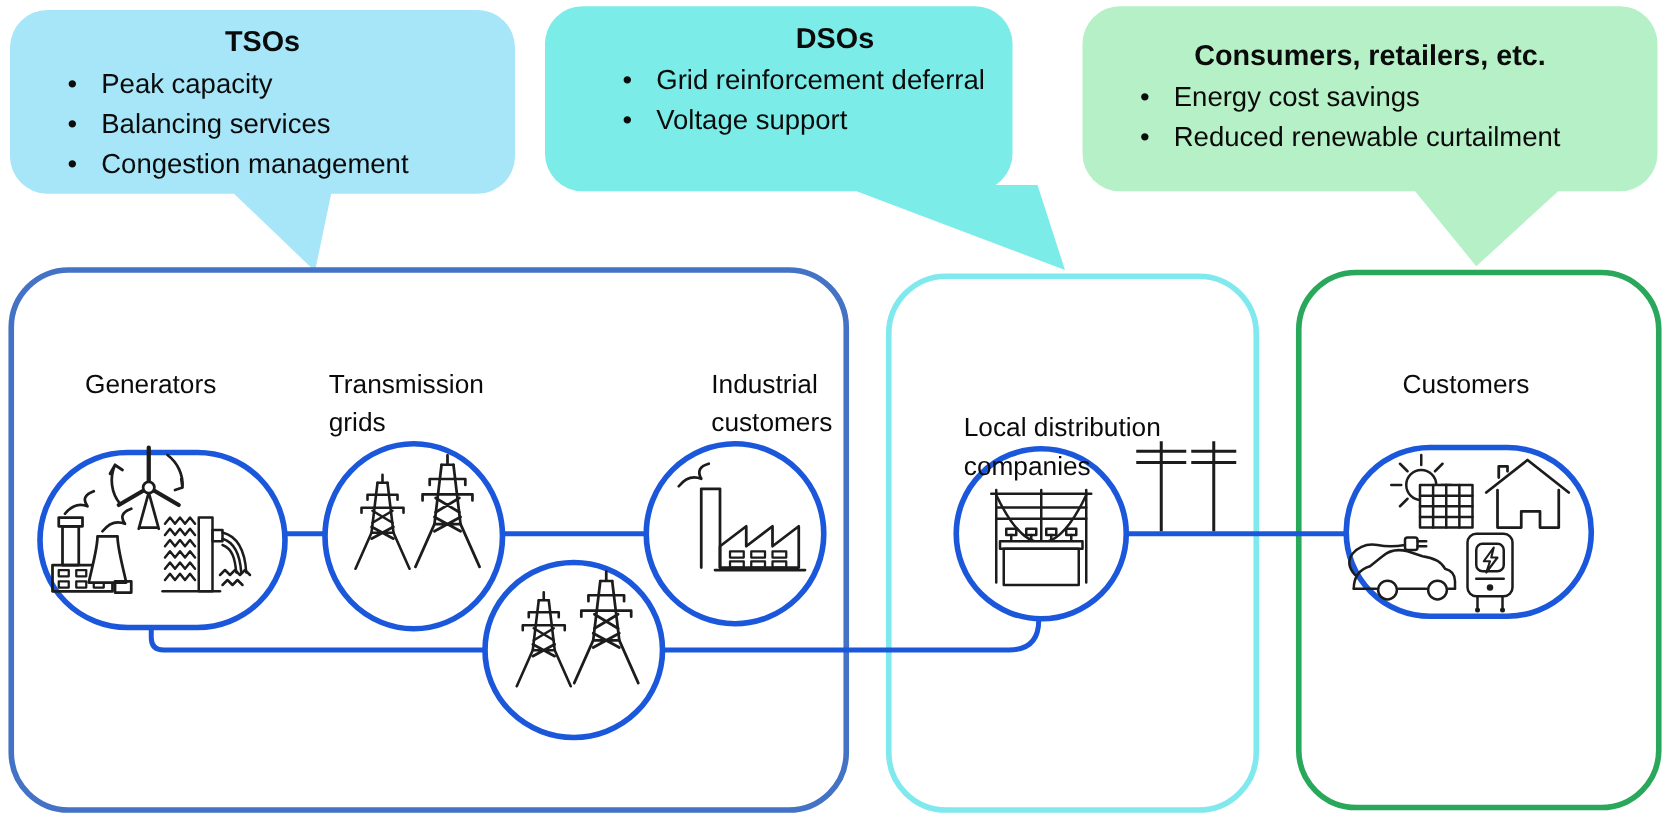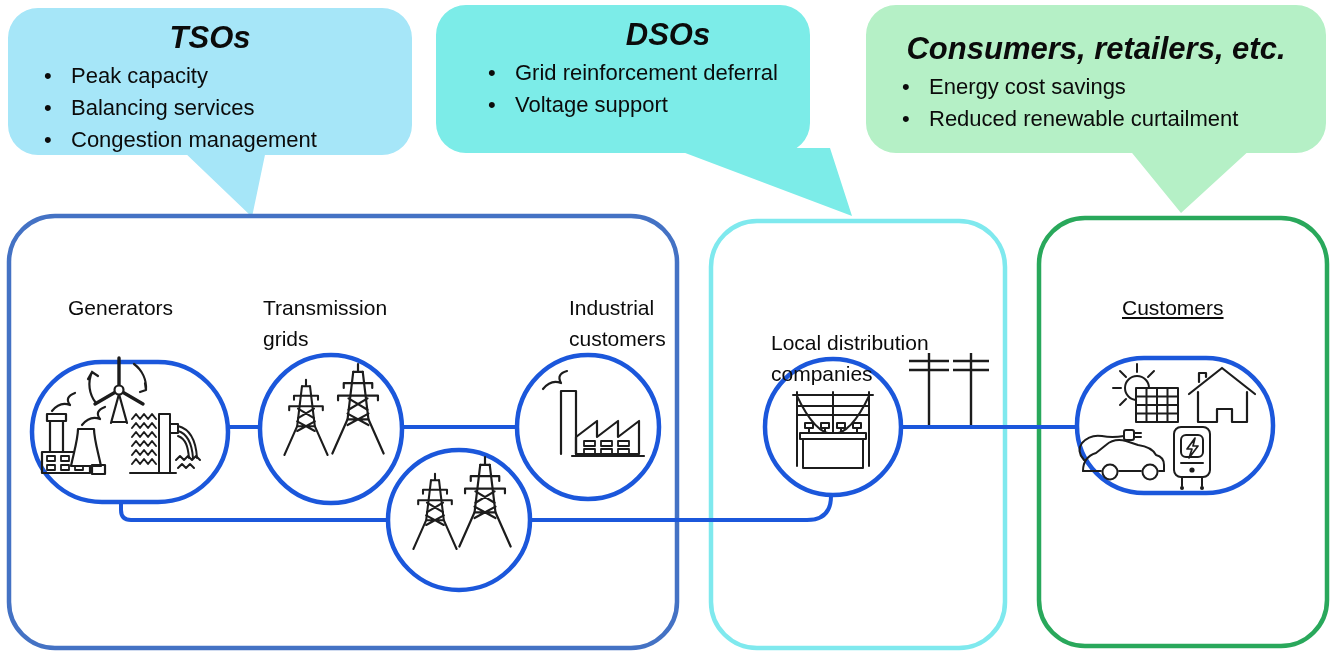--- a/index.html
+++ b/index.html
@@ -2,22 +2,22 @@
 <html><head>
 <meta charset="utf-8">
 <style>
   html,body{margin:0;padding:0;background:#ffffff;}
   .stage{
     position:relative;width:1335px;height:655px;overflow:hidden;
     font-family:"Liberation Sans", sans-serif;color:#0b0b0b;background:#ffffff;
   }
   .layer{position:absolute;left:0;top:0;width:1335px;height:655px;}
   .bubble-text{position:absolute;z-index:3;}
-  .bubble-title{font-size:31px;font-weight:bold;text-align:center;margin:12px 0 4px 0;font-style:italic;}
-  .bubble-list{list-style:none;margin:2px 0 0 8px;padding:0 0 0 28px;}
+  .bubble-title{font-size:23px;font-weight:bold;text-align:center;margin:12px 0 4px 0;}
+  .bubble-list{list-style:none;margin:2px 0 0 18px;padding:0 0 0 28px;}
   .bubble-list li{position:relative;font-size:22px;line-height:32px;padding-left:27px;}
   .bubble-list li::before{content:"\2022";position:absolute;left:0;top:0;}
   .node-label{position:absolute;z-index:3;font-size:21px;line-height:31px;}
 </style>
 </head>
 <body>
 
 <div class="stage">
 
   <svg class="layer" viewBox="0 0 1335 655">
@@ -208,15 +208,15 @@
     <ul class="bubble-list">
       <li>Energy cost savings</li>
       <li>Reduced renewable curtailment</li>
     </ul>
   </div>
 
   <div class="node-label" style="left:68px;top:292px;width:160px;">Generators</div>
   <div class="node-label" style="left:263px;top:292px;width:170px;">Transmission grids</div>
   <div class="node-label" style="left:529px;top:292px;width:130px;margin-left:40px;">Industrial customers</div>
   <div class="node-label" style="left:771px;top:292px;width:200px;margin-top:35px;">Local distribution companies</div>
-  <div class="node-label" style="left:1122px;top:292px;width:160px;text-decoration:underline;">Customers</div>
+  <div class="node-label" style="left:1122px;top:292px;width:160px;">Customers</div>
 
 </div>
 
 </body></html>

